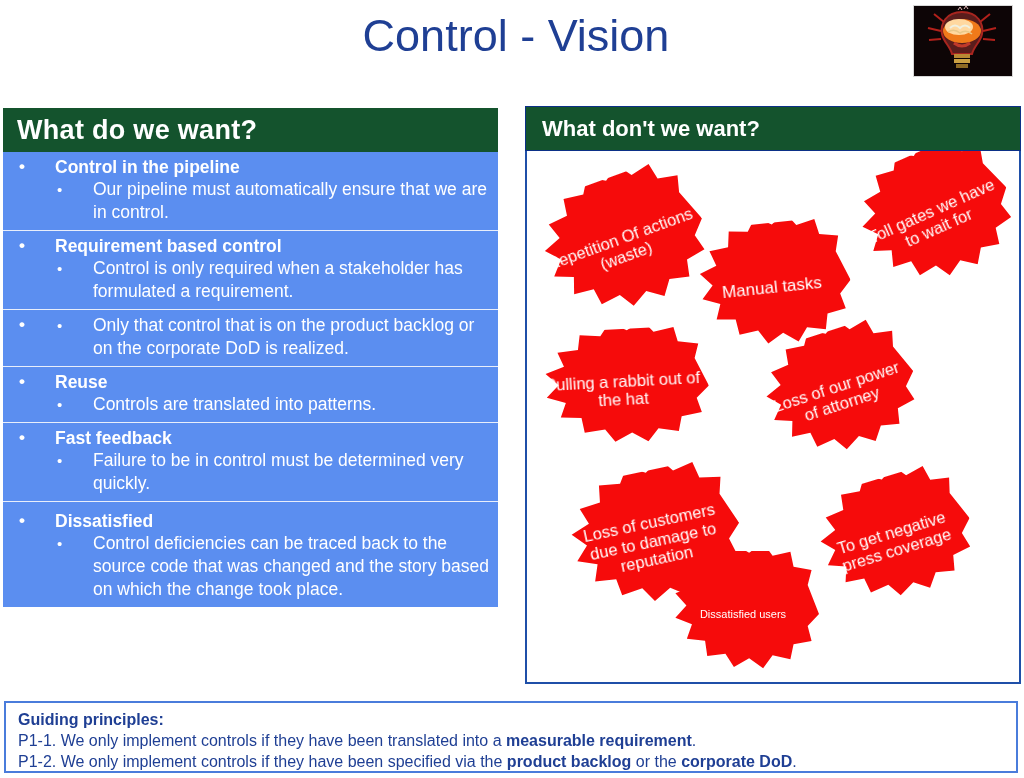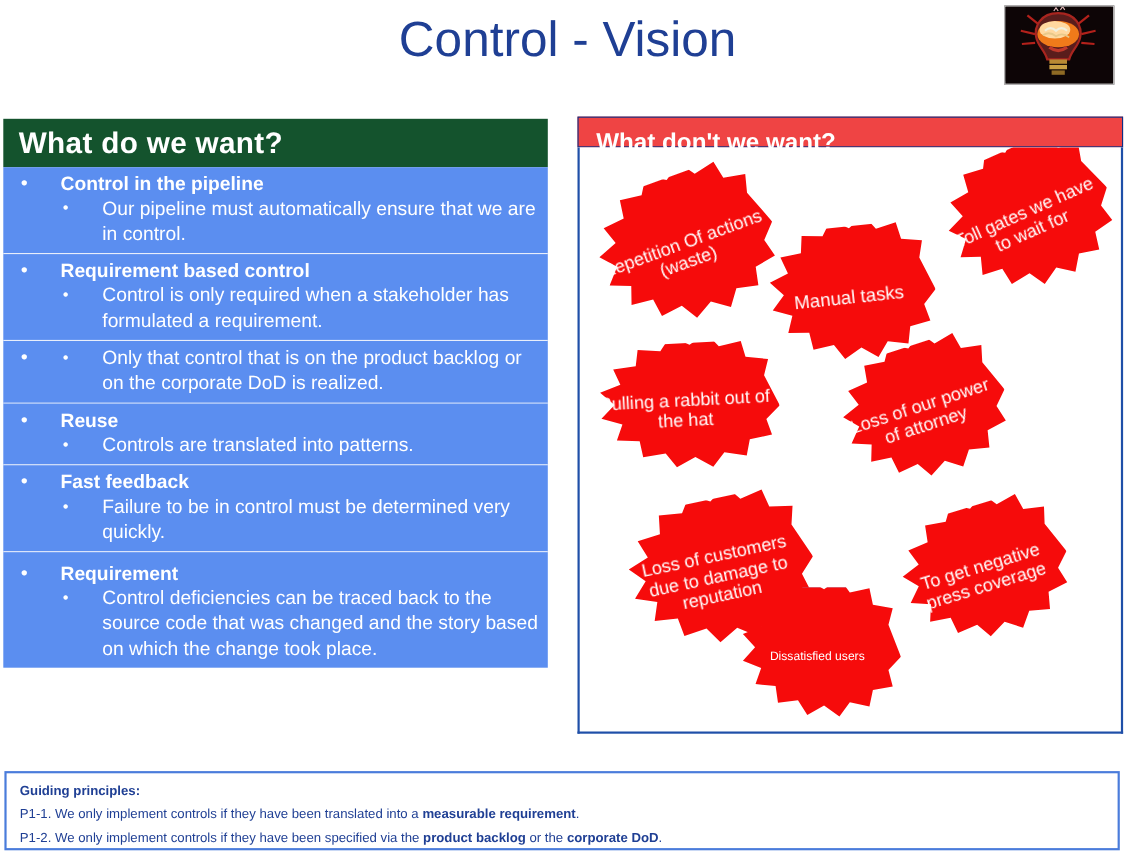--- a/index.html
+++ b/index.html
@@ -101,28 +101,28 @@
 
   
   #dontwant-panel {
     position: absolute;
     left: 525px;
     top: 106px;
     width: 496px;
     height: 578px;
   }
   #dontwant-header {
-    background: #ef4444;
+    background: #14532d;
     color: #ffffff;
     font-size: 22px;
     font-weight: bold;
     padding: 8px 0 8px 16px;
     line-height: 28px;
     box-sizing: border-box;
-    height: 28px;
+    height: 45px;
     border: 1px solid #0B3087;
   }
   #dontwant-body {
     position: relative;
     height: 533px;
     background: #ffffff;
     border: 2px solid #1F4FA8;
     border-top: none;
     box-sizing: border-box;
     overflow: hidden;
@@ -159,21 +159,21 @@
     top: 701px;
     width: 1014px;
     height: 72px;
     border: 2px solid #4A7CDB;
     box-sizing: border-box;
     background: #ffffff;
     padding: 6px 0 0 12px;
   }
   #footer-box .f-line {
     color: #1F3F94;
-    font-size: 12px;
+    font-size: 16px;
     line-height: 21px;
     white-space: nowrap;
   }
   #footer-box .f-title { font-weight: bold; }
   #footer-box b { font-weight: bold; }
 </style>
 </head>
 <body>
 
 <div id="slide-title">Control - Vision</div>
@@ -255,21 +255,21 @@
     </div>
     <div class="row-sub">
       <span class="bullet">•</span>
       <span>Failure to be in control must be determined very quickly.</span>
     </div>
   </div>
 
   <div class="want-row" style="padding-top:8px;">
     <div class="row-title">
       <span class="bullet">•</span>
-      <span>Requirement</span>
+      <span>Dissatisfied</span>
     </div>
     <div class="row-sub">
       <span class="bullet">•</span>
       <span>Control deficiencies can be traced back to the source code that was changed and the story based on which the change took place.</span>
     </div>
   </div>
 </div>
 
 <div id="dontwant-panel">
   <div id="dontwant-header">What don't we want?</div>

